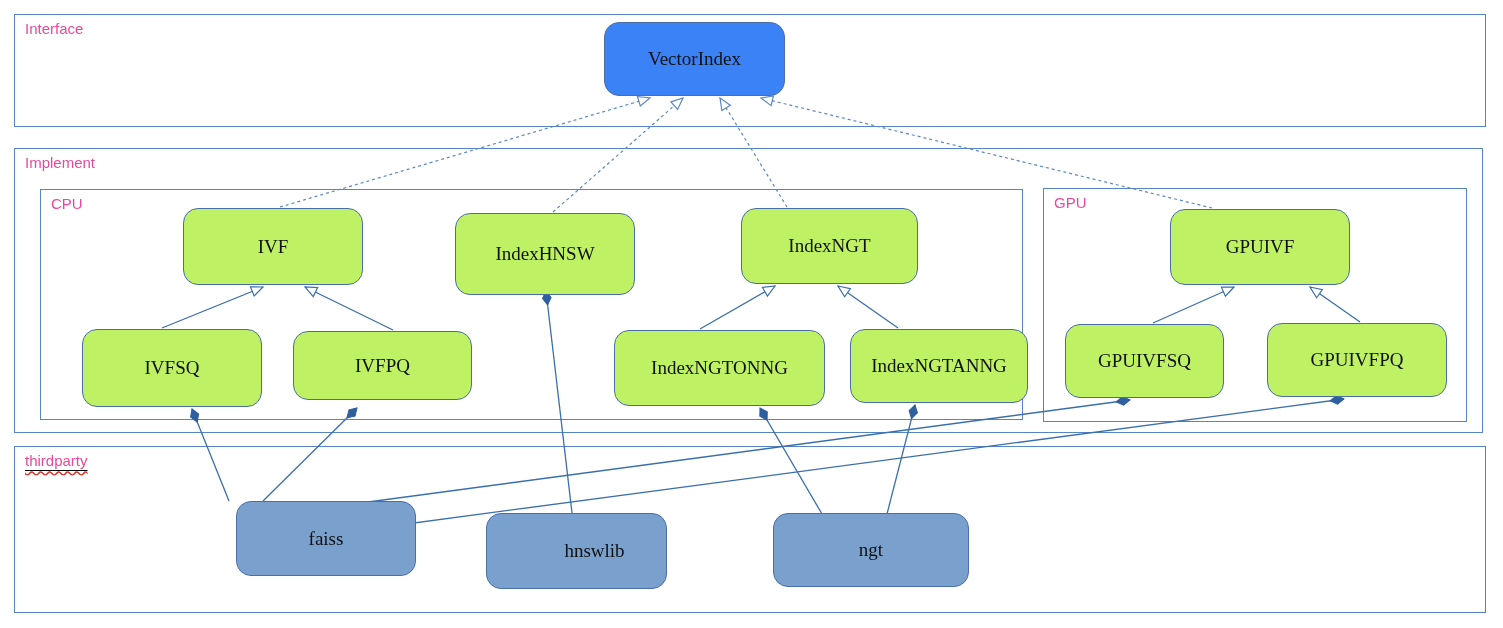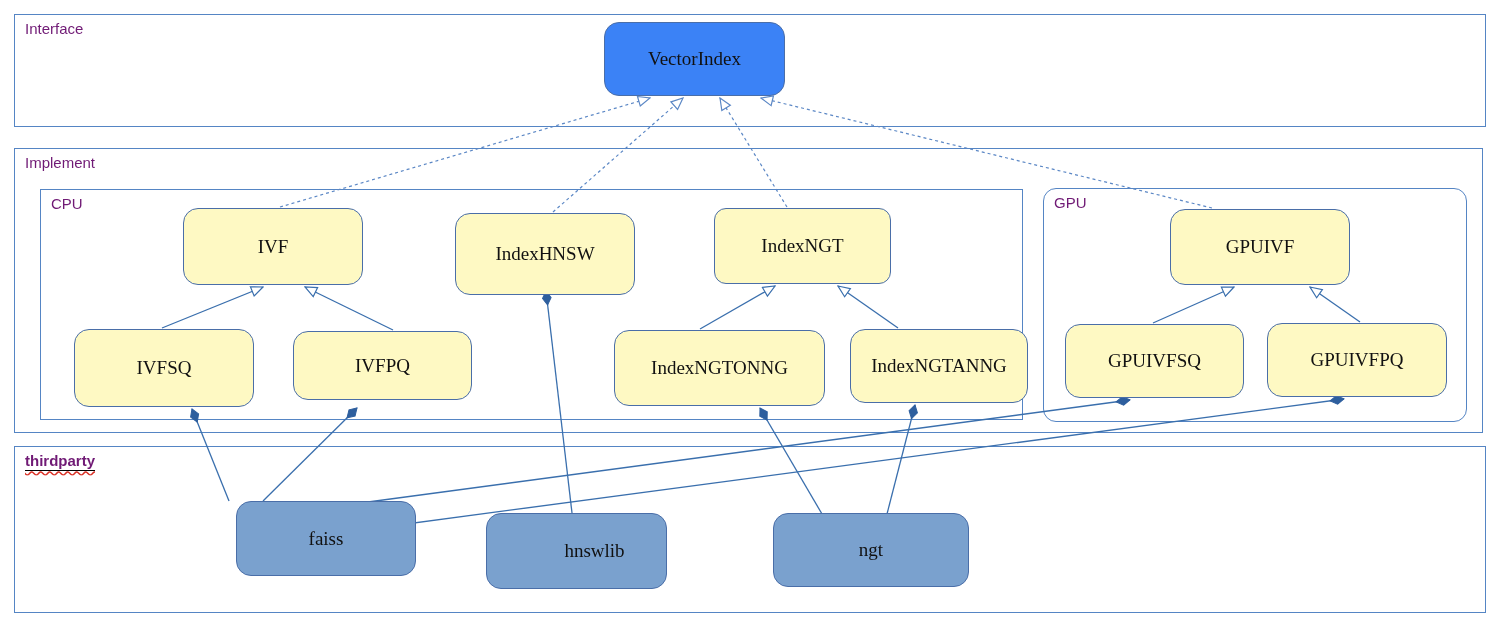--- a/index.html
+++ b/index.html
@@ -2,54 +2,54 @@
 <html><head>
 <meta charset="utf-8">
 <style>
   html,body{margin:0;padding:0;background:#ffffff;}
   body{width:1503px;height:628px;position:relative;overflow:hidden;
        font-family:"Liberation Sans",sans-serif;}
   .canvas{position:absolute;left:0;top:0;width:1503px;height:628px;}
 
   
   .container{position:absolute;border:1.5px solid #5585c4;background:transparent;z-index:1;box-sizing:border-box;}
-  .clabel{position:absolute;top:5px;left:10px;font:15px "Liberation Sans",sans-serif;color:#701a75;}
+  .clabel{position:absolute;top:5px;left:10px;font:15px "Liberation Sans",sans-serif;color:#ec4899;}
   #c-interface{left:14px;top:14px;width:1472px;height:113px;}
   #c-implement{left:14px;top:148px;width:1469px;height:285px;}
   #c-cpu{left:40px;top:189px;width:983px;height:231px;}
-  #c-gpu{left:1043px;top:188px;width:424px;height:234px;border-radius:13px;}
+  #c-gpu{left:1043px;top:188px;width:424px;height:234px;}
   #c-thirdparty{left:14px;top:446px;width:1472px;height:167px;}
   .squiggle{text-decoration:underline wavy #d93025;text-underline-offset:4px;}
-  .squiggle .u{text-decoration:underline solid #000;font-weight:bold;}
+  .squiggle .u{text-decoration:underline solid #000;}
 
   
   #edge-layer{position:absolute;left:0;top:0;width:1503px;height:628px;z-index:2;pointer-events:none;}
   .edge-generalization{stroke:#3a6fad;stroke-width:1.3;fill:none;}
   .edge-composition{stroke:#3a6fad;stroke-width:1.3;fill:none;}
   .edge-realization{stroke:#5b87c5;stroke-width:1.2;stroke-dasharray:3 3;fill:none;}
 
   
   .node{position:absolute;z-index:3;box-sizing:border-box;
         border:1.5px solid #4a6ea8;border-radius:15px;
         display:flex;align-items:center;justify-content:center;
         font:19px "Liberation Serif",serif;color:#111;}
   .node.interface{background:#3b82f6;}
-  .node.implement{background:#fef9c3;}
+  .node.implement{background:#bef264;}
   .node.thirdparty{background:#7aa1ce;}
 
   #n-vectorindex{left:604px;top:22px;width:181px;height:74px;}
   #n-ivf{left:183px;top:208px;width:180px;height:77px;}
   #n-indexhnsw{left:455px;top:213px;width:180px;height:82px;}
-  #n-indexngt{left:714px;top:208px;width:177px;height:76px;border-radius:12px;}
-  #n-ivfsq{left:74px;top:329px;width:180px;height:78px;}
+  #n-indexngt{left:741px;top:208px;width:177px;height:76px;}
+  #n-ivfsq{left:82px;top:329px;width:180px;height:78px;}
   #n-ivfpq{left:293px;top:331px;width:179px;height:69px;}
   #n-indexngtonng{left:614px;top:330px;width:211px;height:76px;}
   #n-indexngtanng{left:850px;top:329px;width:178px;height:74px;}
   #n-gpuivf{left:1170px;top:209px;width:180px;height:76px;}
-  #n-gpuivfsq{left:1065px;top:324px;width:179px;height:74px;}
+  #n-gpuivfsq{left:1065px;top:324px;width:159px;height:74px;}
   #n-gpuivfpq{left:1267px;top:323px;width:180px;height:74px;}
   #n-faiss{left:188px;top:501px;width:180px;height:75px;margin-left:48px;}
   #n-hnswlib{left:486px;top:513px;width:181px;height:76px;padding-left:36px;}
   #n-ngt{left:773px;top:513px;width:196px;height:74px;}
 </style>
 </head>
 <body>
 
 <div class="canvas">
 

